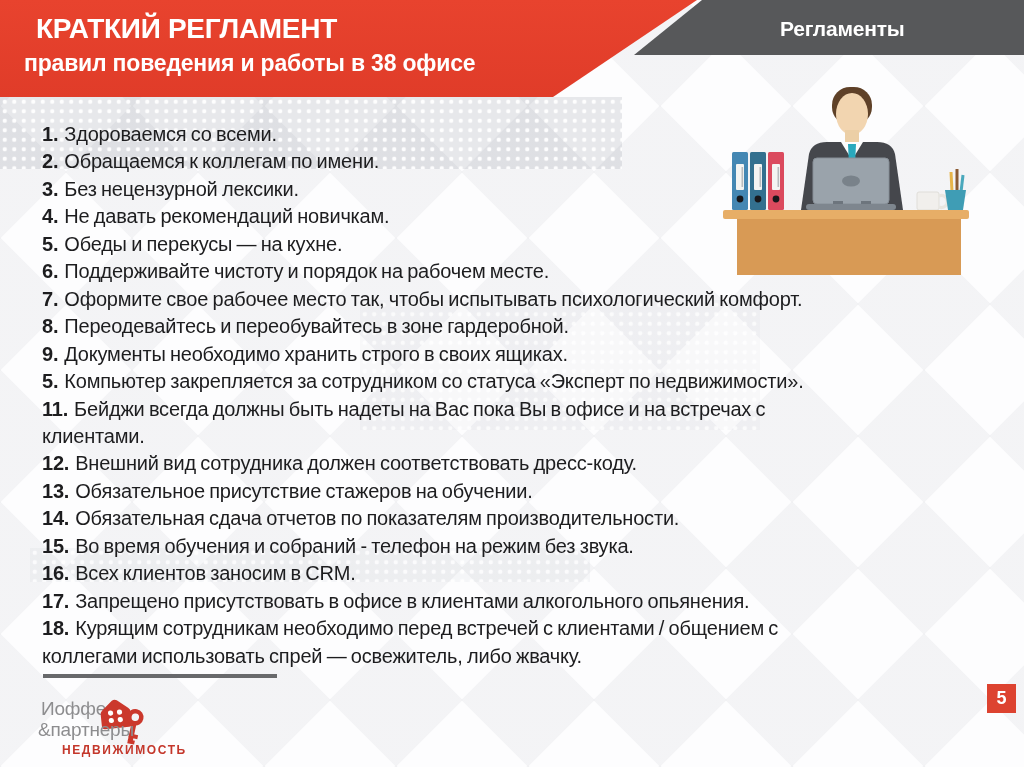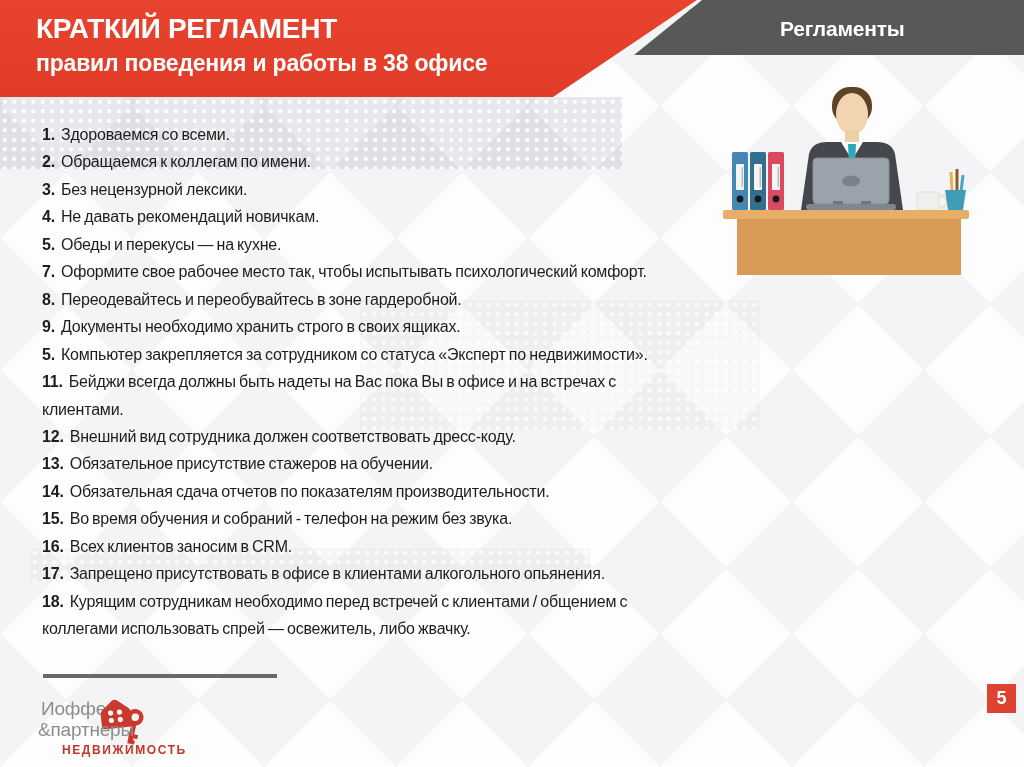--- a/index.html
+++ b/index.html
@@ -39,28 +39,28 @@
   .band-red {
     position:absolute; left:0; top:0; width:1024px; height:97px;
     background:linear-gradient(#e8432e, #e03c29);
     clip-path:polygon(0 0, 697px 0, 553px 100%, 0 100%);
   }
   .title1 {
     position:absolute; left:36px; top:13px;
     color:#ffffff; font-size:28px; font-weight:700; letter-spacing:-.3px;
   }
   .title2 {
-    position:absolute; left:36px; top:50px;
+    position:absolute; left:24px; top:50px;
     color:#ffffff; font-size:23px; font-weight:700; letter-spacing:-.2px;
   }
 
   
   .rules {
     position:absolute; left:42px; top:121px; width:960px;
-    color:#1d1d1f; font-size:16px; letter-spacing:-.2px; word-spacing:-1px;
+    color:#1d1d1f; font-size:20px; letter-spacing:-.2px; word-spacing:-1px;
   }
   .rule-line { line-height:27.45px; white-space:nowrap; }
   .rule-num  { font-weight:700; margin-right:6px; }
 
   
   .illustration { position:absolute; left:705px; top:80px; }
 
   
   .divider { position:absolute; left:43px; top:674px; width:234px; height:4px; background:#68696b; }
   .logo { position:absolute; left:38px; top:697px; width:170px; height:64px; }
@@ -149,20 +149,23 @@
         <div class="rule-line"><span class="rule-num">2.</span><span>Обращаемся к коллегам по имени.</span></div>
       </div>
       <div class="rule">
         <div class="rule-line"><span class="rule-num">3.</span><span>Без нецензурной лексики.</span></div>
       </div>
       <div class="rule">
         <div class="rule-line"><span class="rule-num">4.</span><span>Не давать рекомендаций новичкам.</span></div>
       </div>
       <div class="rule">
         <div class="rule-line"><span class="rule-num">5.</span><span>Обеды и перекусы — на кухне.</span></div>
+      </div>
+      <div class="rule">
+        <div class="rule-line"><span class="rule-num">6.</span><span>Поддерживайте чистоту и порядок на рабочем месте.</span></div>
       </div>
       <div class="rule">
         <div class="rule-line"><span class="rule-num">7.</span><span>Оформите свое рабочее место так, чтобы испытывать психологический комфорт.</span></div>
       </div>
       <div class="rule">
         <div class="rule-line"><span class="rule-num">8.</span><span>Переодевайтесь и переобувайтесь в зоне гардеробной.</span></div>
       </div>
       <div class="rule">
         <div class="rule-line"><span class="rule-num">9.</span><span>Документы необходимо хранить строго в своих ящиках.</span></div>
       </div>

